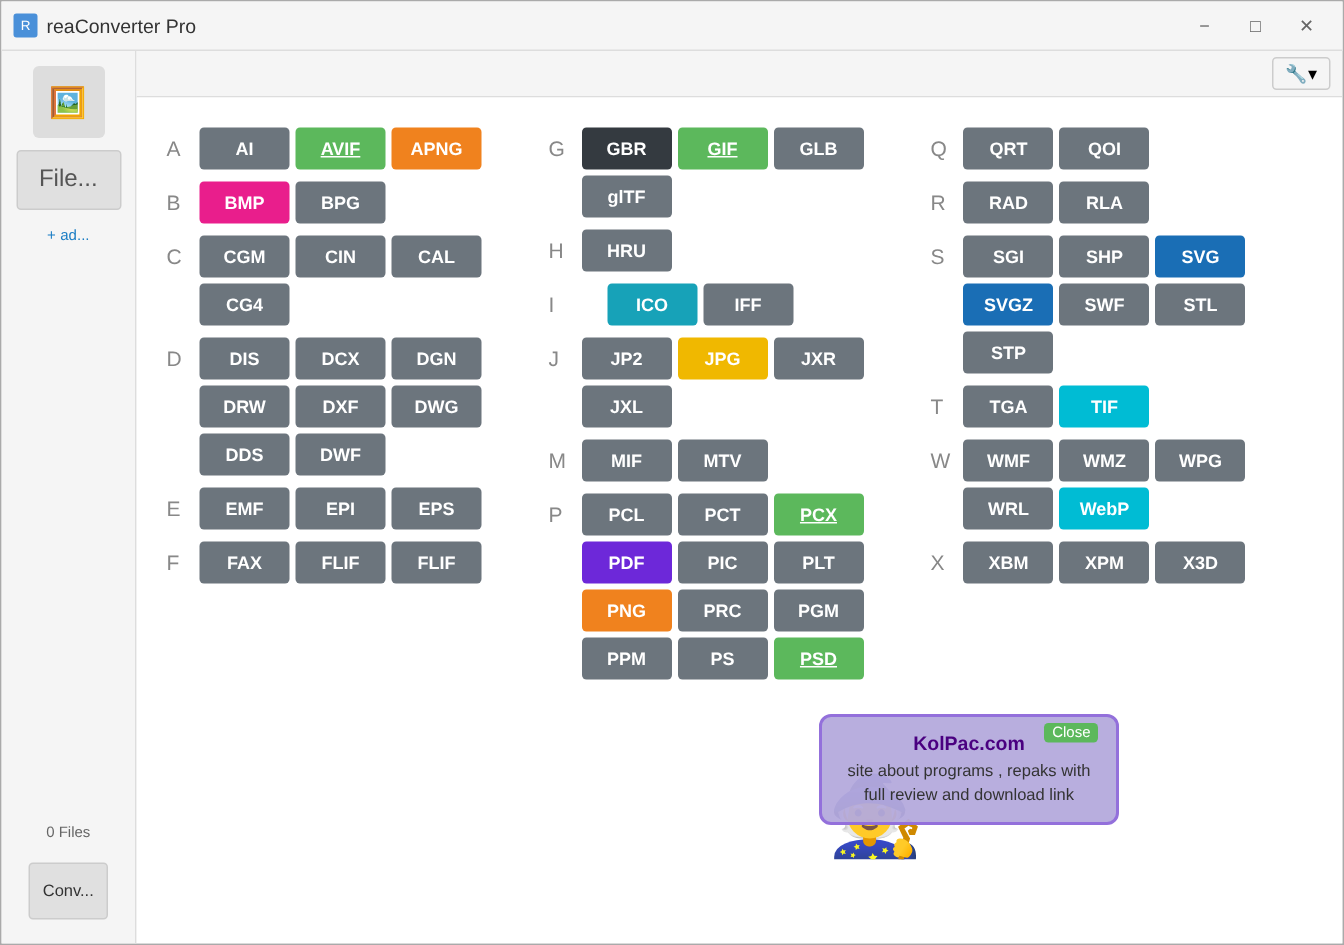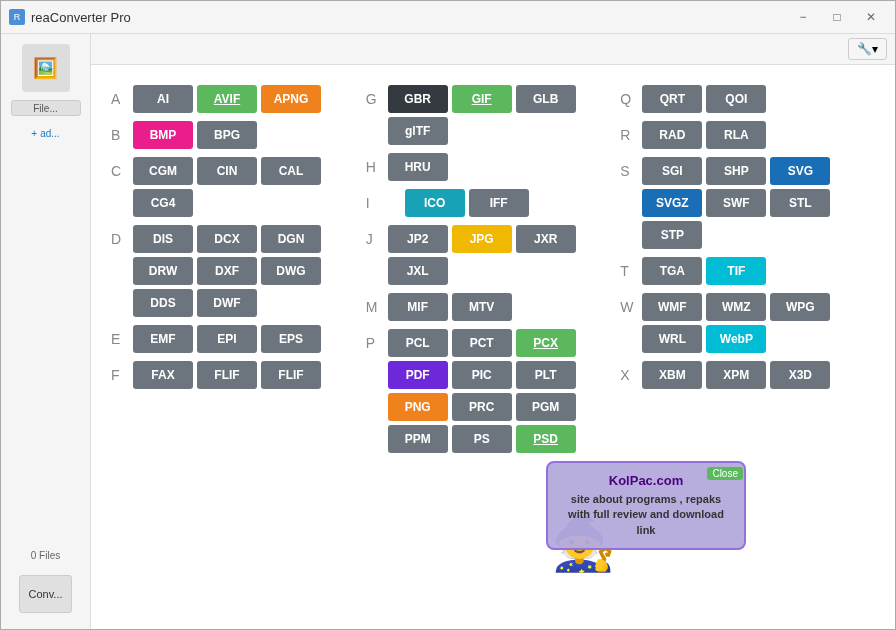--- a/index.html
+++ b/index.html
@@ -10,21 +10,21 @@
     .title-bar { background: #f5f5f5; display: flex; align-items: center; justify-content: space-between; padding: 6px 8px; border-bottom: 1px solid #ddd; min-height: 32px; }
     .title-bar-left { display: flex; align-items: center; gap: 6px; font-size: 13px; color: #333; }
     .title-icon { width: 16px; height: 16px; background: #4a90d9; border-radius: 2px; display: flex; align-items: center; justify-content: center; font-size: 9px; color: white; }
     .title-bar-controls { display: flex; gap: 2px; }
     .win-btn { width: 32px; height: 20px; border: none; background: transparent; cursor: pointer; font-size: 12px; color: #666; display: flex; align-items: center; justify-content: center; }
 
     .app-body { display: flex; flex: 1; overflow: hidden; }
 
     .left-panel { width: 90px; background: #f5f5f5; border-right: 1px solid #ddd; display: flex; flex-direction: column; align-items: center; padding: 10px 5px; gap: 8px; }
     .app-logo { width: 48px; height: 48px; background: #ddd; border-radius: 4px; display: flex; align-items: center; justify-content: center; font-size: 20px; }
-    .left-btn { width: 70px; height: 16px; background: #e0e0e0; border: 1px solid #ccc; border-radius: 3px; font-size: 10px; color: #555; cursor: pointer; display: flex; align-items: center; justify-content: center; }
+    .left-btn { width: 70px; height: 40px; background: #e0e0e0; border: 1px solid #ccc; border-radius: 3px; font-size: 16px; color: #555; cursor: pointer; display: flex; align-items: center; justify-content: center; }
     .add-btn { display: flex; align-items: center; gap: 3px; font-size: 10px; color: #1a7dc4; cursor: pointer; margin-top: 4px; }
 
     .convert-btn { margin: 6px; background: #e0e0e0; border: 1px solid #ccc; border-radius: 3px; font-size: 11px; padding: 12px 8px; cursor: pointer; color: #333; }
 
     .main-content { flex: 1; display: flex; flex-direction: column; overflow: hidden; }
 
     .toolbar { background: #f5f5f5; border-bottom: 1px solid #ddd; padding: 4px 8px; display: flex; align-items: center; justify-content: flex-end; }
     .gear-btn { background: none; border: 1px solid #ccc; border-radius: 3px; padding: 3px 8px; cursor: pointer; font-size: 12px; }
 
     .format-grid-container { flex: 1; overflow-y: auto; padding: 20px; background: #fff; }
@@ -50,22 +50,22 @@
     .fmt-blue { background: #1a6eb5; }
     .fmt-red { background: #6d28d9; }
     .fmt-yellow { background: #f0b800; }
     .fmt-cyan { background: #00bcd4; }
     .fmt-dark { background: #343a40; }
 
     .column-section { display: flex; flex-direction: column; gap: 2px; }
 
     .overlay { position: absolute; bottom: 80px; right: 150px; background: rgba(180,170,220,0.95); border: 2px solid #9370db; border-radius: 8px; padding: 10px 14px; max-width: 200px; z-index: 100; }
     .overlay-title { font-size: 13px; font-weight: bold; color: #4a0080; text-align: center; margin-bottom: 4px; }
-    .overlay-text { font-size: 11px; color: #333; text-align: center; line-height: 1.4; font-weight: bold; }
-    .overlay-close { position: absolute; top: 4px; right: 1px; background: #5cb85c; color: white; border: none; border-radius: 3px; font-size: 10px; padding: 1px 5px; cursor: pointer; }
+    .overlay-text { font-size: 11px; color: #333; text-align: center; line-height: 1.4; }
+    .overlay-close { position: absolute; top: 4px; right: 12px; background: #5cb85c; color: white; border: none; border-radius: 3px; font-size: 10px; padding: 1px 5px; cursor: pointer; }
 
     .app-wrapper { position: relative; width: 896px; height: 630px; }
   </style>
 </head>
 <body>
 
 <div class="app-wrapper">
   <div class="window">
 
     <div class="title-bar">

